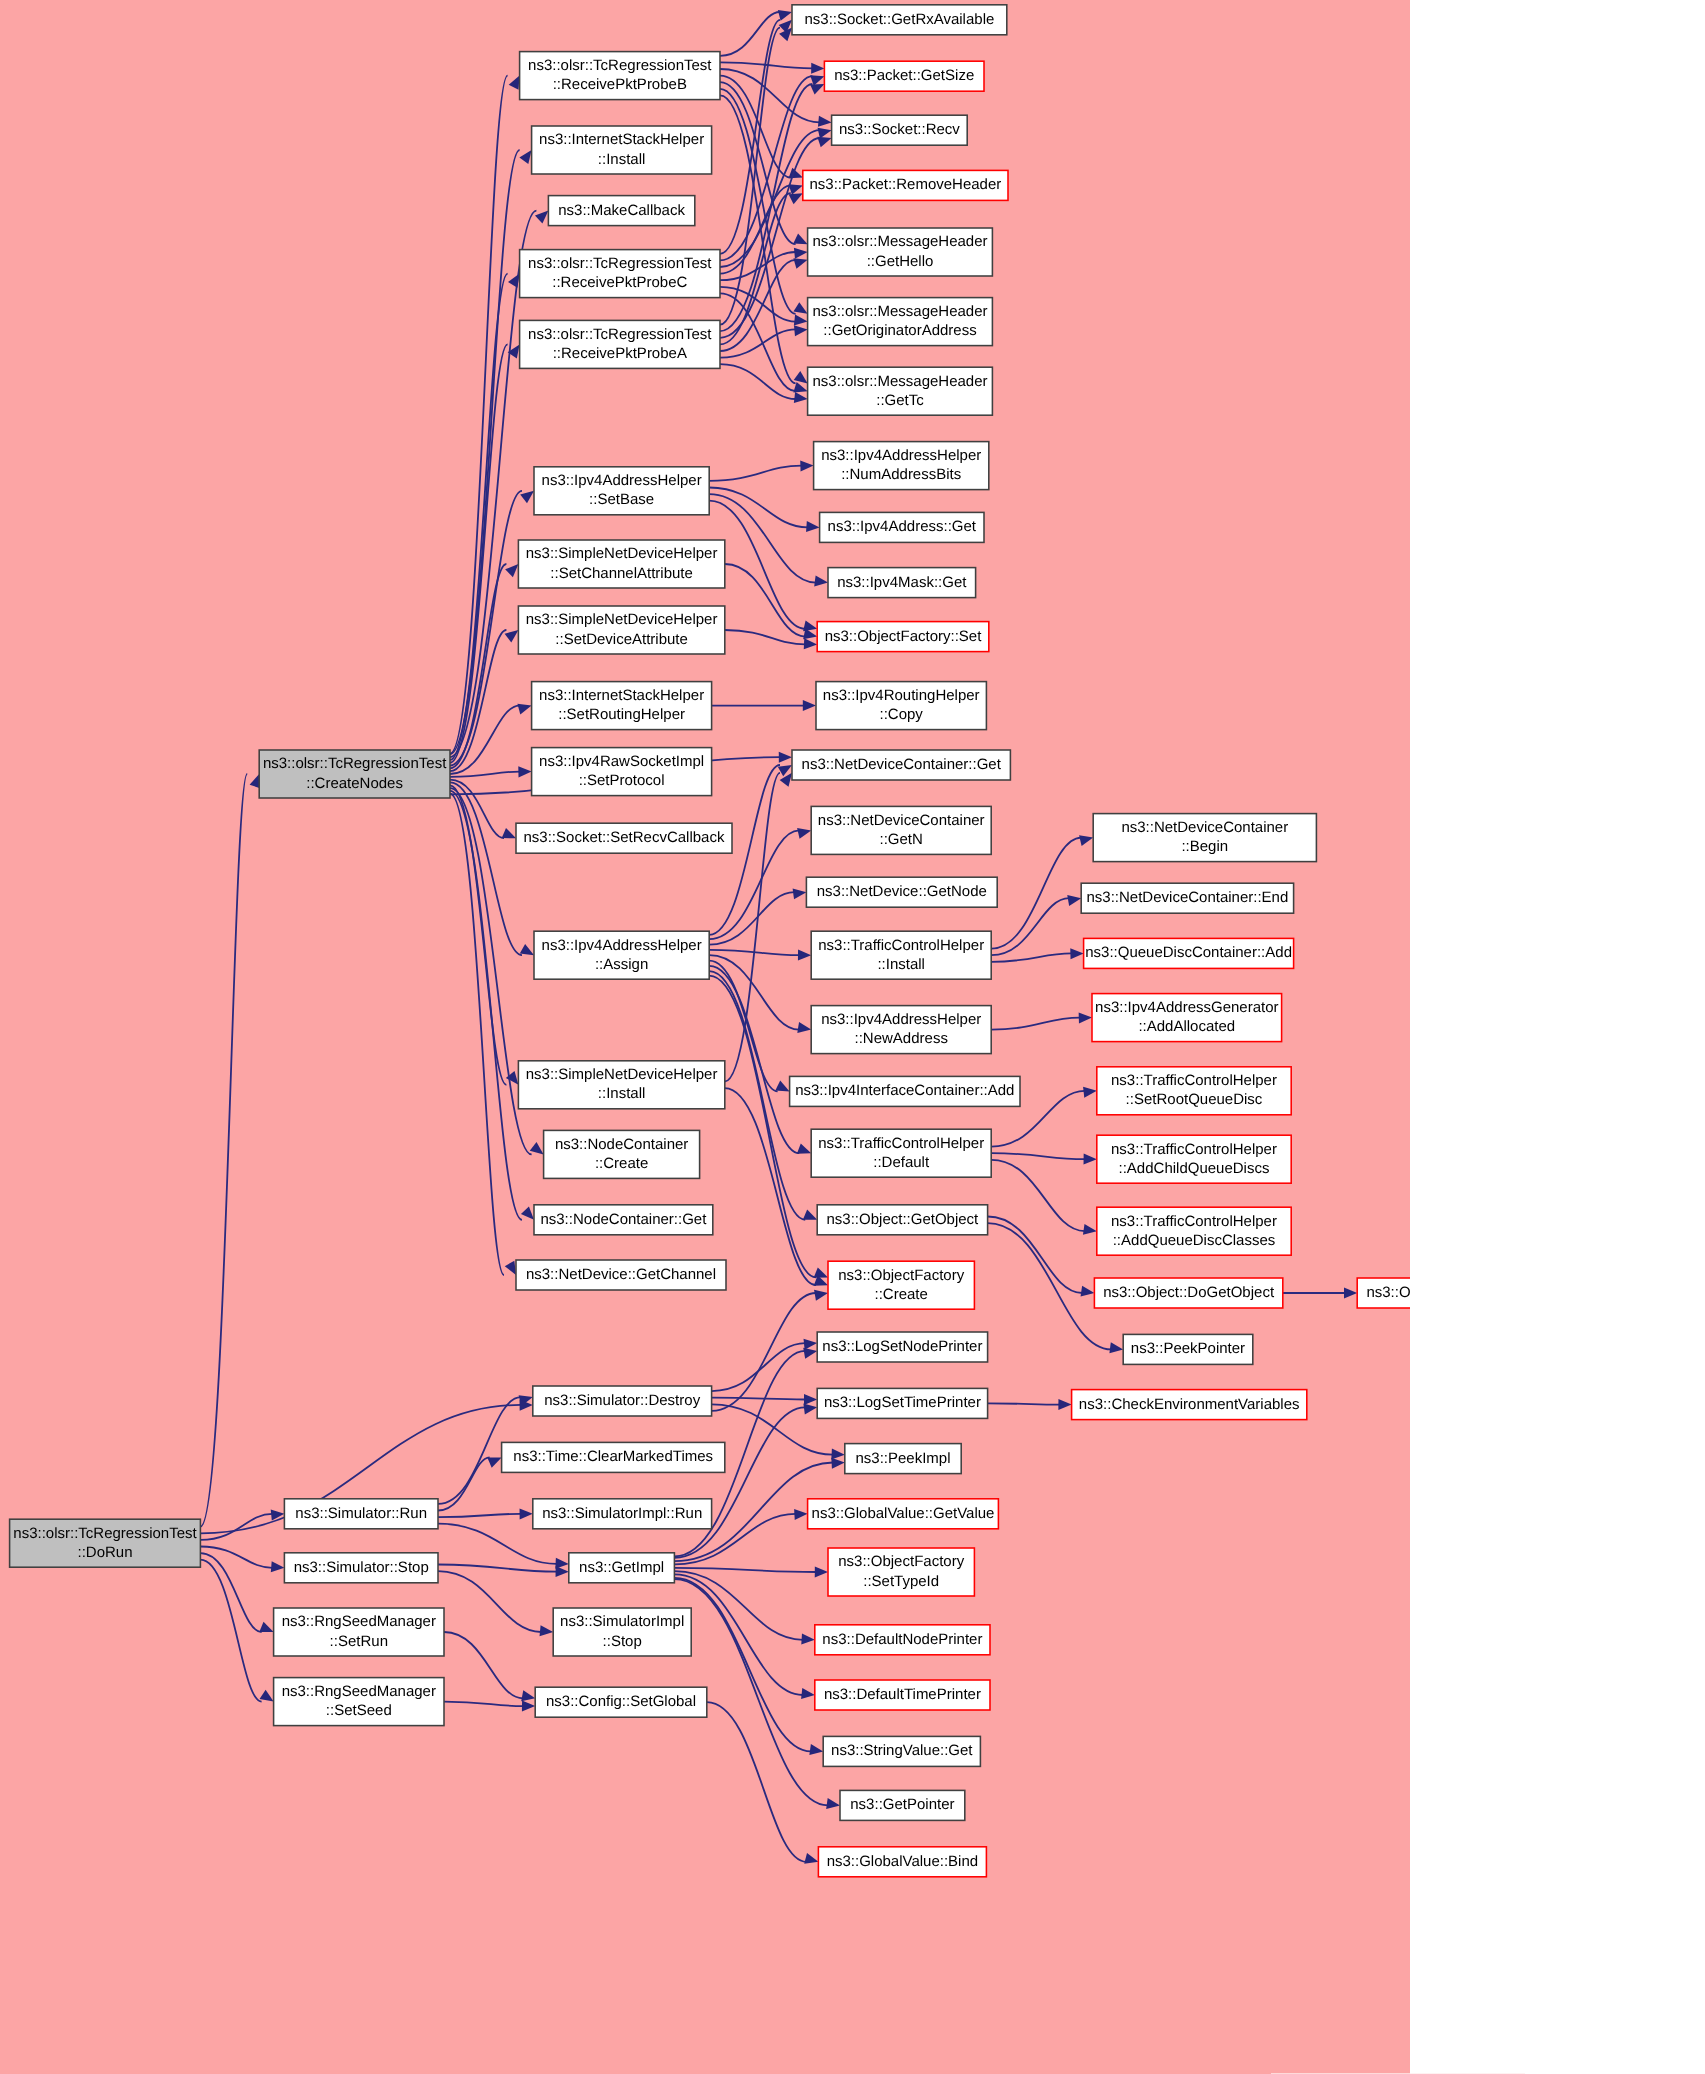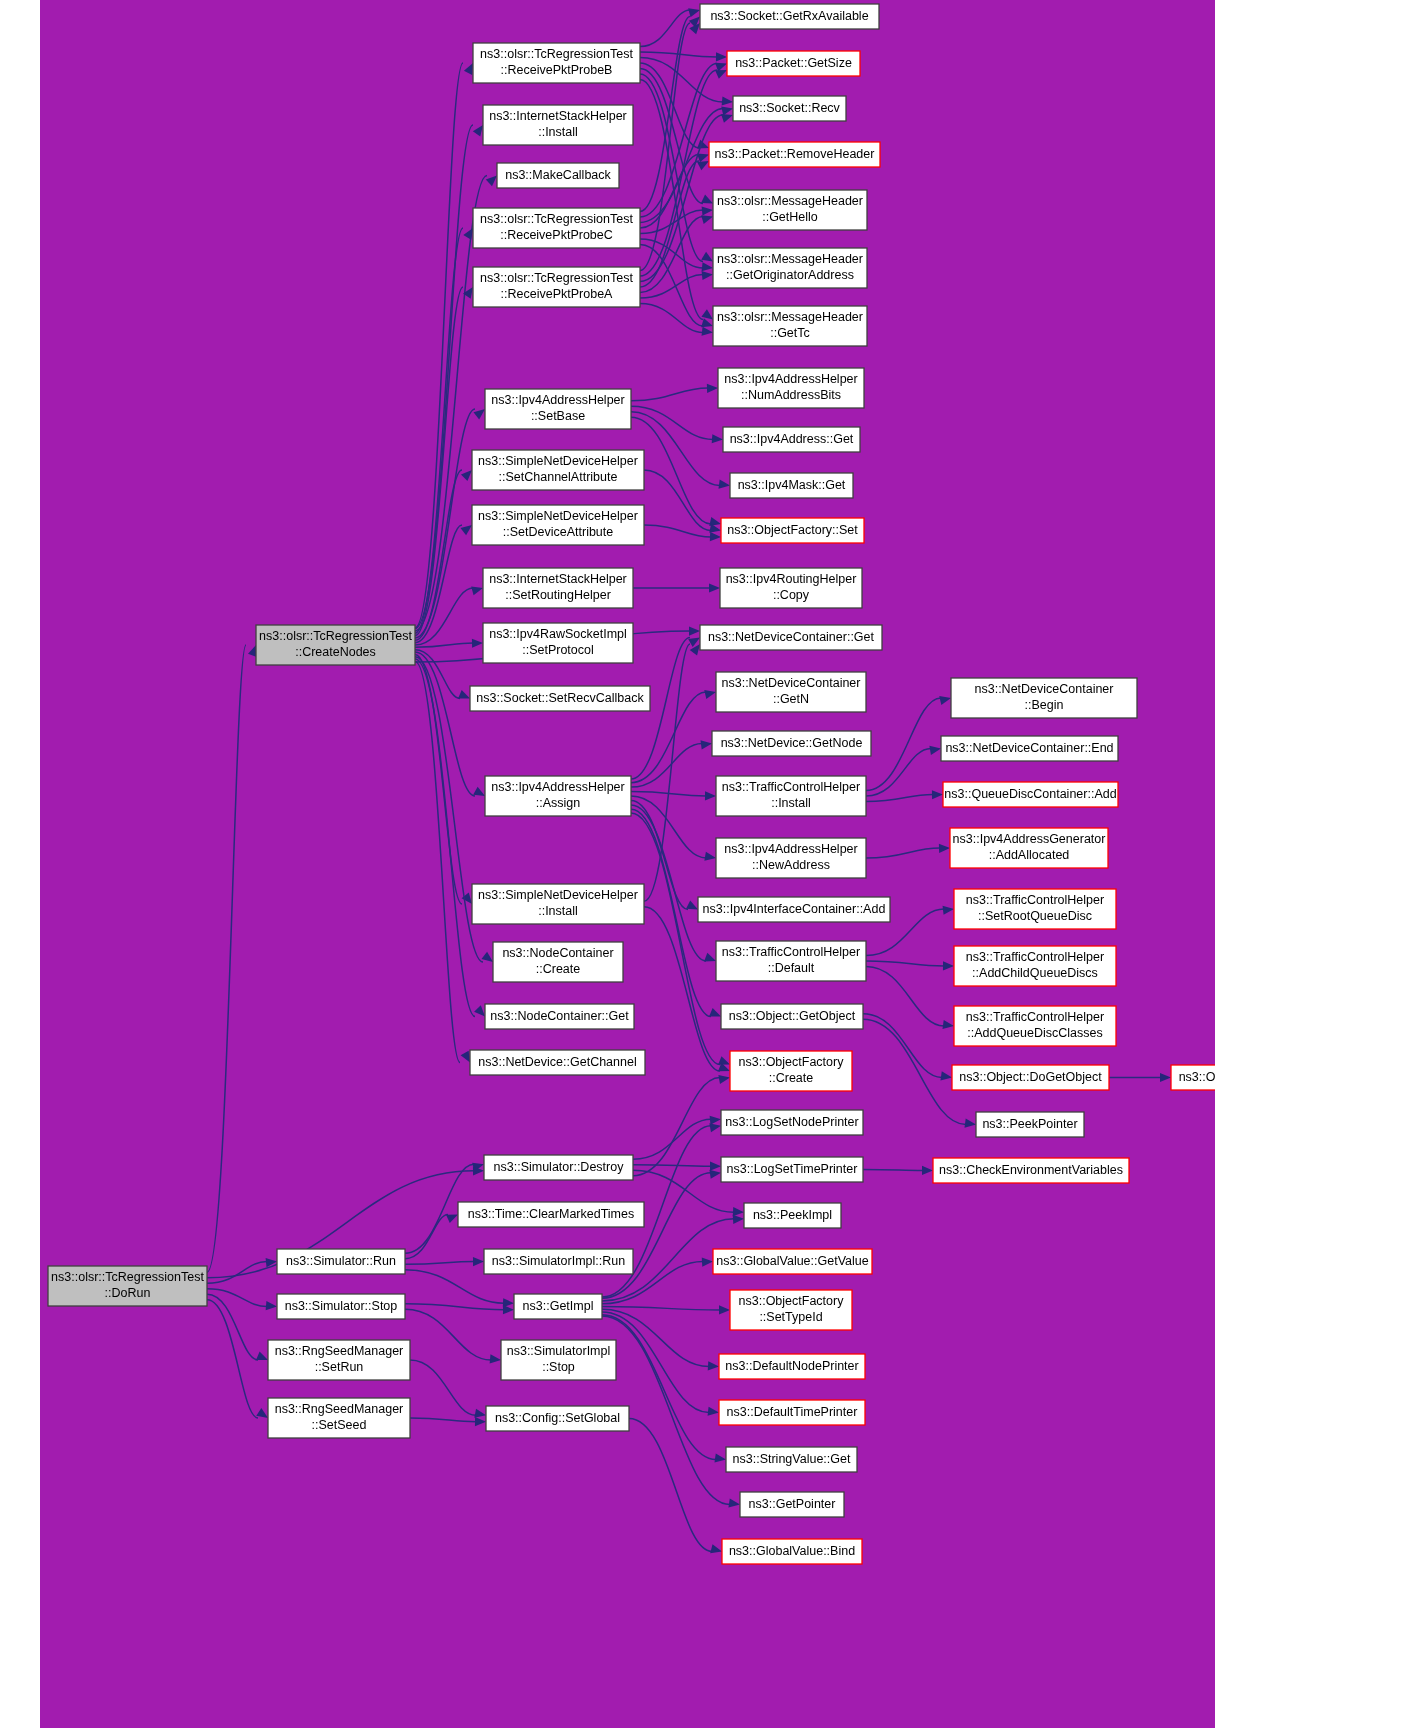--- a/index.html
+++ b/index.html
@@ -7,23 +7,22 @@
     padding: 0;
     background: #ffffff;
   }
   body {
     font-family: "Liberation Sans", sans-serif;
   }
   #callgraph-root {
     position: relative;
     width: 1175px;
     height: 1728px;
-    background: #a21caf;
+    background: #fca5a5;
     overflow: hidden;
-    margin-left: 40px;
   }
   svg#graph-svg {
     position: absolute;
     left: 0;
     top: 0;
     width: 1421px;
     height: 1728px;
   }
   .node-box {
     fill: #ffffff;

